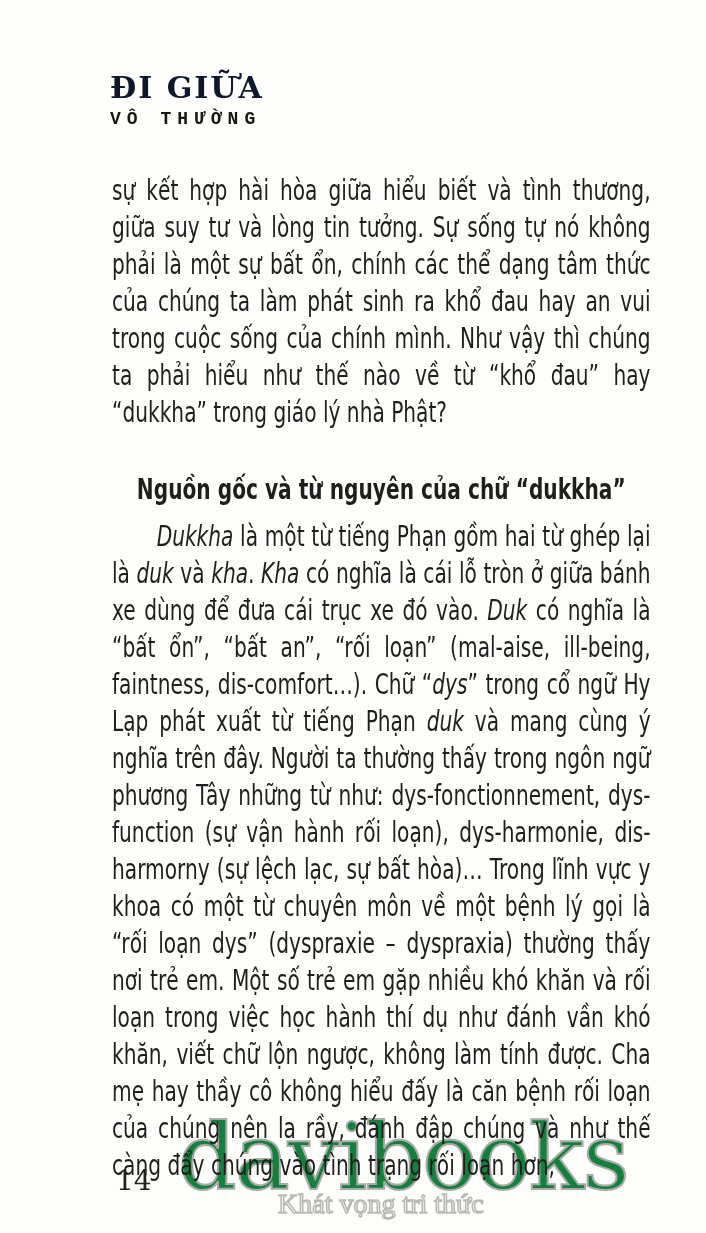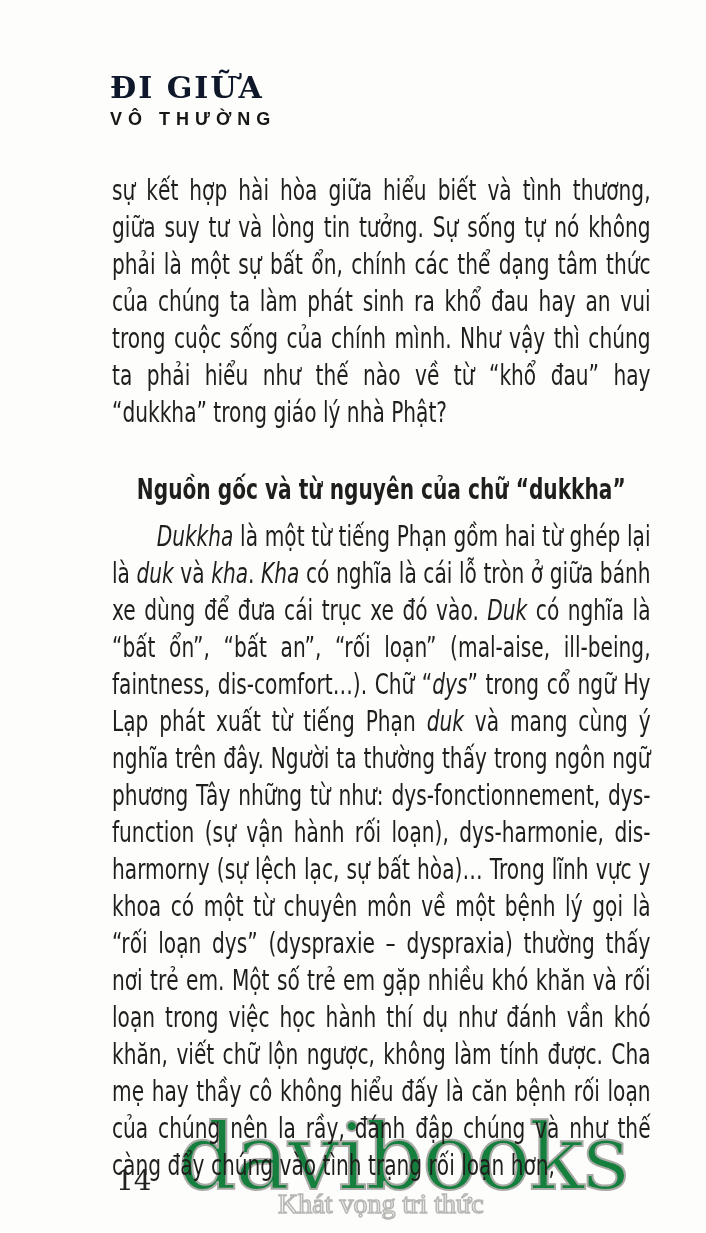--- a/index.html
+++ b/index.html
@@ -22,21 +22,21 @@
     font-weight: bold;
     font-size: 30px;
     letter-spacing: 2px;
     color: #0f172a;
     white-space: nowrap;
   }
   .book-subtitle {
     position: absolute;
     left: 110px;
     top: 109px;
-    font-family: Liberation Sans, sans-serif;
+    font-family: Liberation Mono, monospace;
     font-weight: bold;
     font-size: 18px;
     letter-spacing: 6px;
     color: #171715;
     white-space: nowrap;
   }
   
   .text-column {
     position: absolute;
     left: 112px;

